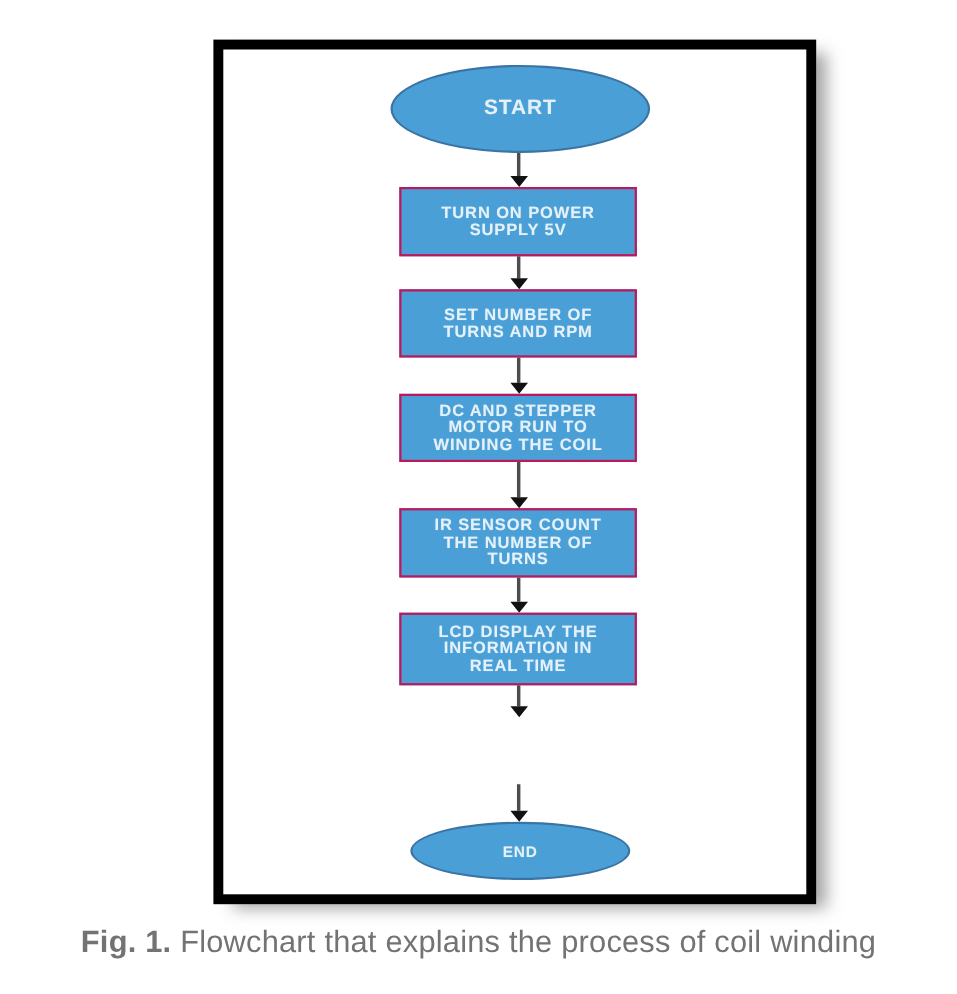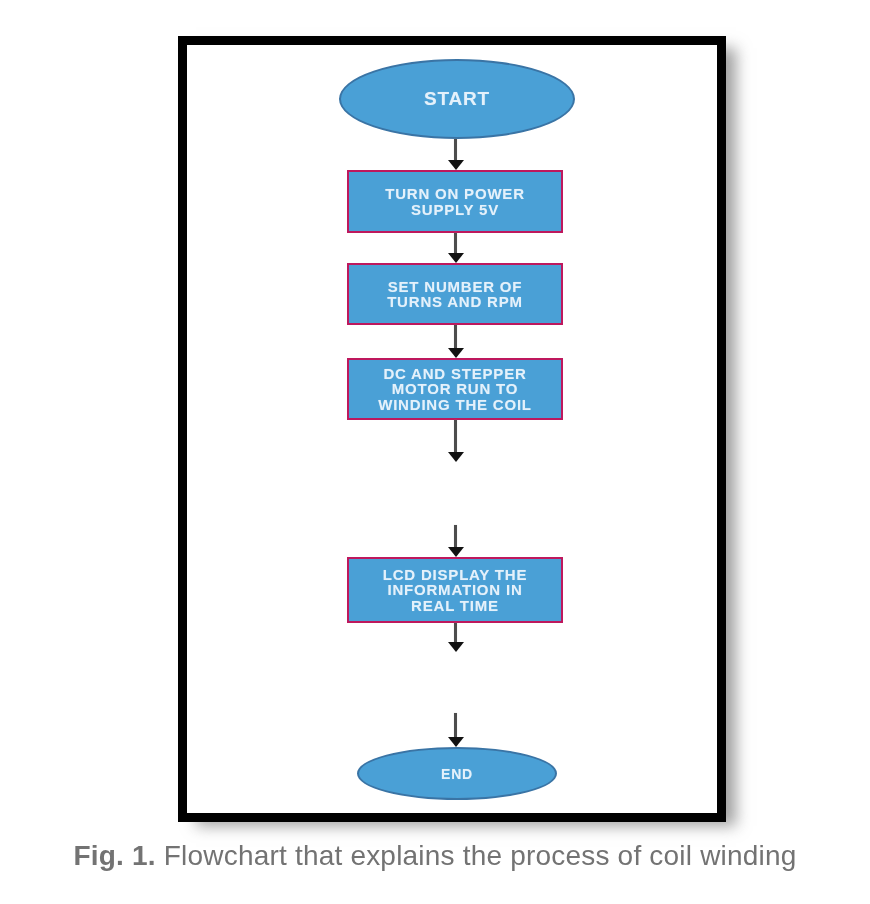--- a/index.html
+++ b/index.html
@@ -14,21 +14,21 @@
   }
 
   .figure-wrap {
     position: absolute;
     left: 0; top: 0;
     width: 870px; height: 904px;
   }
 
   .figure-frame {
     position: absolute;
-    left: 178px;
+    left: 194px;
     top: 36px;
     width: 530px;
     height: 768px;
     background: #ffffff;
     border: 9px solid #000000;
     box-shadow: 14px 8px 14px -4px rgba(110,110,110,0.65);
   }
 
   .frame-inner {
     position: absolute;
@@ -152,20 +152,23 @@
 
       <div class="node rect" id="node-step3">DC AND STEPPER
 MOTOR RUN TO
 WINDING THE COIL</div>
 
       <div class="arrow" id="arrow-4">
         <div class="stem"></div>
         <div class="head"></div>
       </div>
 
+      <div class="node rect" id="node-step4">IR SENSOR COUNT
+THE NUMBER OF
+TURNS</div>
 
       <div class="arrow" id="arrow-5">
         <div class="stem"></div>
         <div class="head"></div>
       </div>
 
       <div class="node rect" id="node-step5">LCD DISPLAY THE
 INFORMATION IN
 REAL TIME</div>
 

